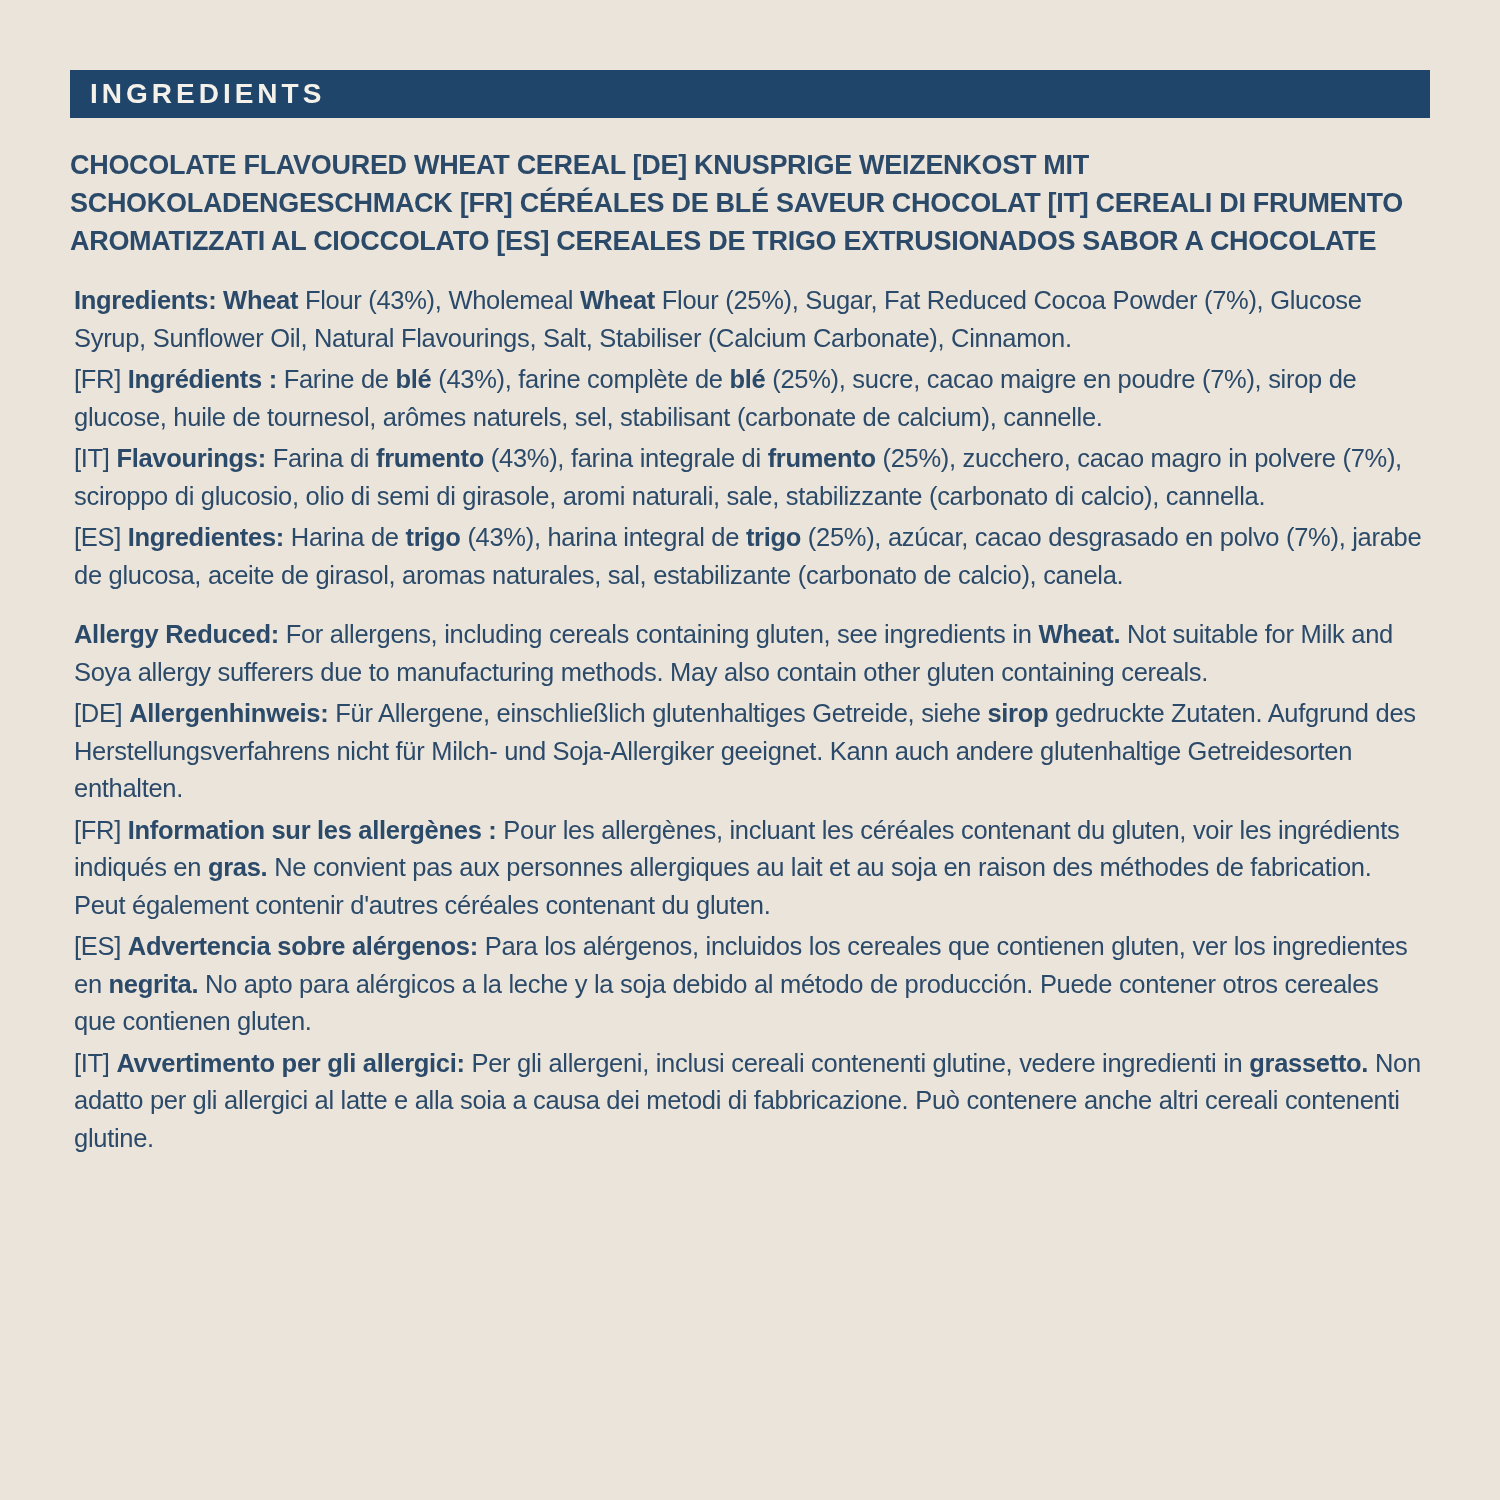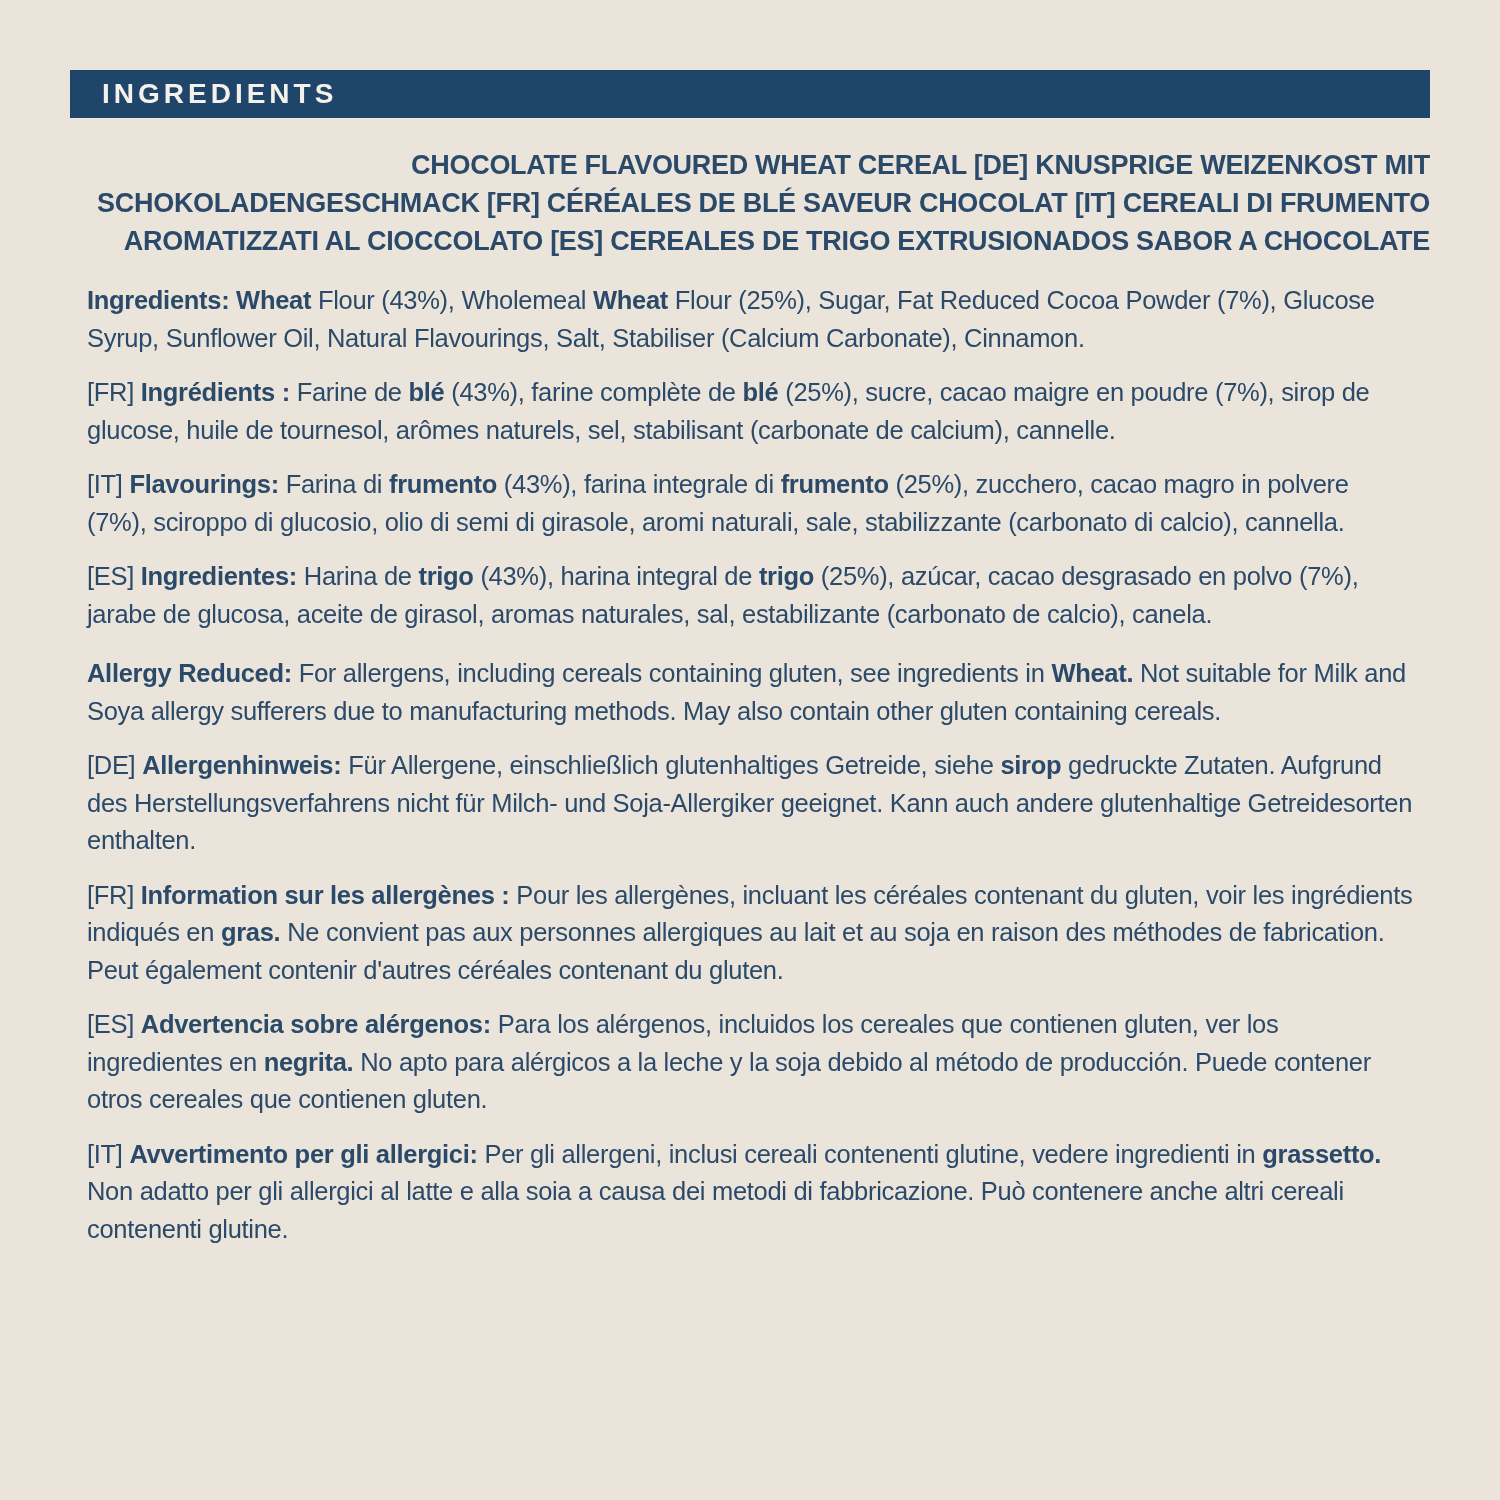--- a/index.html
+++ b/index.html
@@ -19,44 +19,43 @@
     position: absolute;
     left: 70px;
     top: 70px;
     width: 1360px;
   }
   .header-bar {
     background: #20456a;
     height: 48px;
     display: flex;
     align-items: center;
-    padding-left: 32px;
+    padding-left: 20px;
     box-sizing: border-box;
   }
   .header-bar .header-title {
     color: #f4f1ea;
     font-weight: bold;
     font-size: 28px;
     letter-spacing: 4px;
   }
   .product-title {
     margin-top: 28px;
     font-weight: bold;
     font-size: 27px;
     line-height: 38px;
     letter-spacing: -0.3px;
     color: #2b4a6a;
     text-transform: none;
-    text-align: right;
   }
   .text-block {
     margin-top: 22px;
   }
   .entry {
-    margin: 17px;
+    margin: 4px;
     font-size: 25.5px;
     line-height: 37.5px;
     letter-spacing: -0.3px;
     color: #2b4a6a;
   }
   .entry .bold {
     font-weight: bold;
   }
 </style>
 </head>

